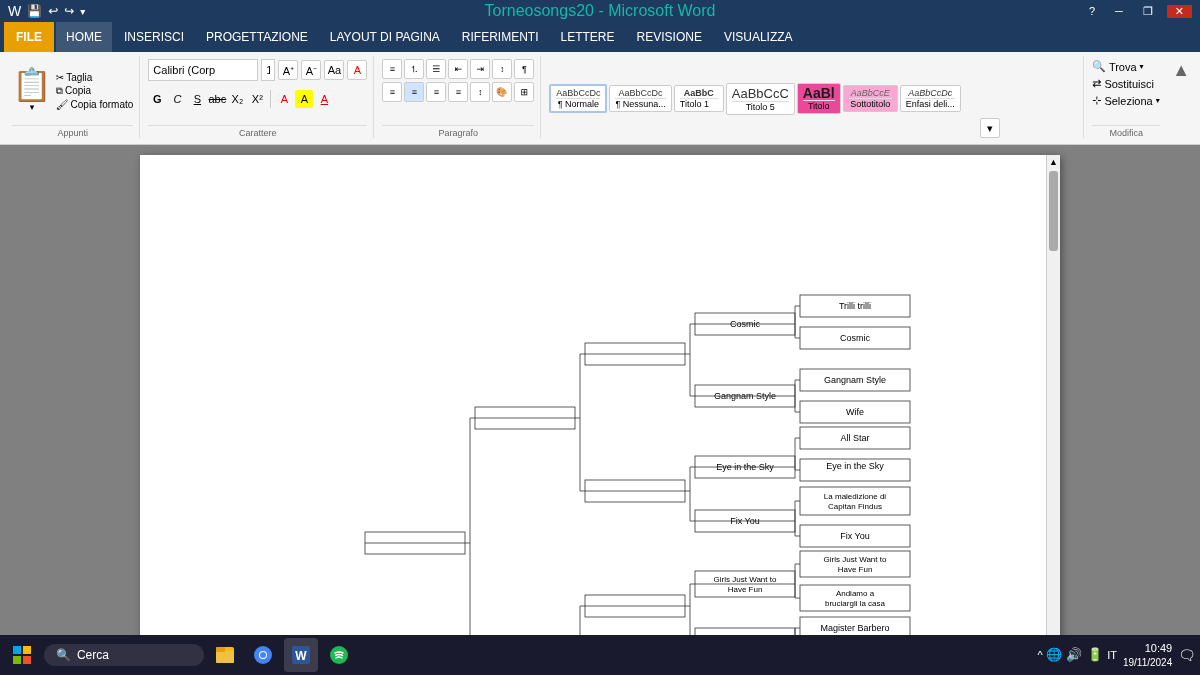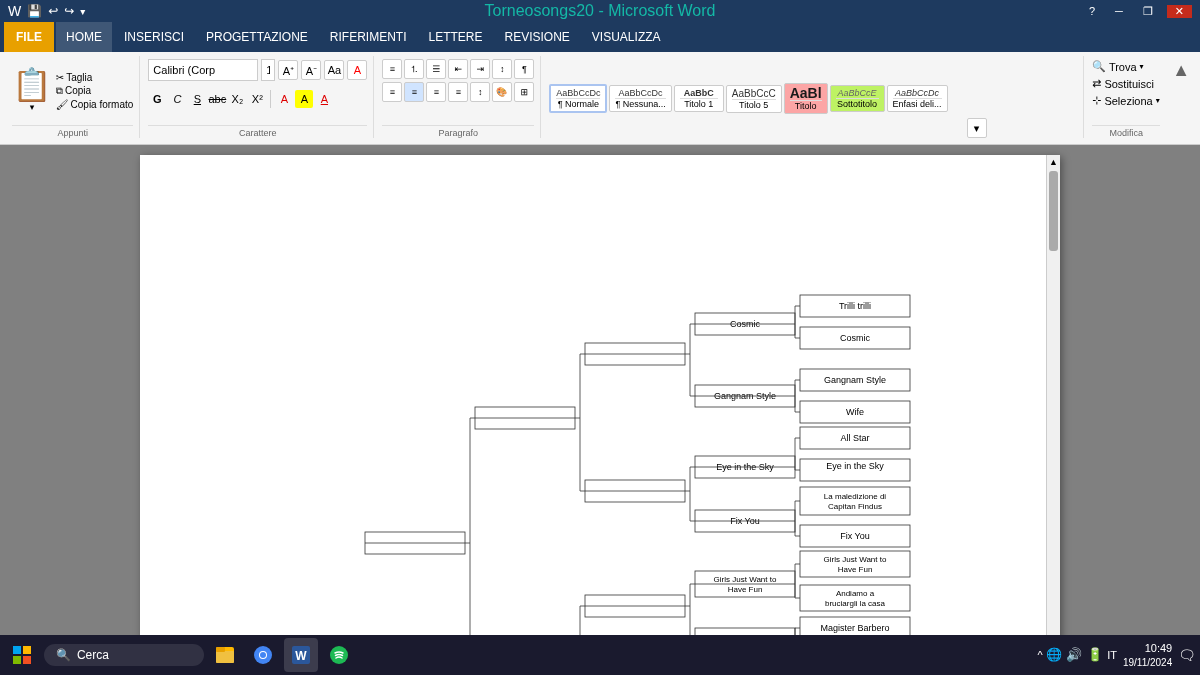--- a/index.html
+++ b/index.html
@@ -185,20 +185,21 @@
     <span class="tb-btn">❐</span>
     <span class="tb-btn tb-close">✕</span>
   </div>
 </div>
 
 <div class="menu-bar">
   <div class="menu-file">FILE</div>
   <div class="menu-item" style="background:rgba(255,255,255,0.15);">HOME</div>
   <div class="menu-item">INSERISCI</div>
   <div class="menu-item">PROGETTAZIONE</div>
+  <div class="menu-item">LAYOUT DI PAGINA</div>
   <div class="menu-item">RIFERIMENTI</div>
   <div class="menu-item">LETTERE</div>
   <div class="menu-item">REVISIONE</div>
   <div class="menu-item">VISUALIZZA</div>
 </div>
 
 <div class="ribbon">
 
   <div class="ribbon-groups" style="height:82px; align-items:stretch;">
 
@@ -284,31 +285,31 @@
           <div style="border:2px solid #aac4f0; background:white; padding:2px 5px; font-size:10px; cursor:pointer; border-radius:2px; display:flex; flex-direction:column; align-items:center; min-width:55px;">
             <span style="font-size:9px; color:#333;">AaBbCcDc</span>
             <span style="font-size:9px; border-top:1px solid #ddd; width:100%; text-align:center;">¶ Normale</span>
           </div>
           <div style="border:1px solid #ccc; background:white; padding:2px 5px; font-size:10px; cursor:pointer; border-radius:2px; display:flex; flex-direction:column; align-items:center; min-width:55px;">
             <span style="font-size:9px; color:#333;">AaBbCcDc</span>
             <span style="font-size:9px; border-top:1px solid #ddd; width:100%; text-align:center;">¶ Nessuna...</span>
           </div>
           <div style="border:1px solid #ccc; background:white; padding:2px 5px; font-size:10px; cursor:pointer; border-radius:2px; display:flex; flex-direction:column; align-items:center; min-width:50px;">
             <span style="font-size:9px; color:#333; font-weight:bold;">AaBbC</span>
-            <span style="font-size:9px; border-top:1px solid #ddd; width:100%; text-align:center;">Titolo 1</span>
+            <span style="font-size:9px; border-top:1px solid #ddd; width:100%; ">Titolo 1</span>
           </div>
           <div style="border:1px solid #ccc; background:white; padding:2px 5px; font-size:10px; cursor:pointer; border-radius:2px; display:flex; flex-direction:column; align-items:center; min-width:50px;">
-            <span style="font-size:10px; color:#333;">AaBbCcC</span>
+            <span style="font-size:13px; color:#333;">AaBbCcC</span>
             <span style="font-size:9px; border-top:1px solid #ddd; width:100%; text-align:center;">Titolo 5</span>
           </div>
-          <div style="border:1px solid #ccc; background:#fca5a5; padding:2px 5px; font-size:10px; cursor:pointer; border-radius:2px; display:flex; flex-direction:column; align-items:flex-start; min-width:40px;">
+          <div style="border:1px solid #ccc; background:#ec4899; padding:2px 5px; font-size:10px; cursor:pointer; border-radius:2px; display:flex; flex-direction:column; align-items:flex-start; min-width:40px;">
             <span style="font-size:14px; font-weight:bold; color:#1a1a1a; line-height:1;">AaBl</span>
             <span style="font-size:9px; border-top:1px solid #ddd; width:100%; text-align:center;">Titolo</span>
           </div>
-          <div style="border:1px solid #ccc; background:#bef264; padding:2px 5px; font-size:10px; cursor:pointer; border-radius:2px; display:flex; flex-direction:column; align-items:center; min-width:55px;">
+          <div style="border:1px solid #ccc; background:#f9a8d4; padding:2px 5px; font-size:10px; cursor:pointer; border-radius:2px; display:flex; flex-direction:column; align-items:center; min-width:55px;">
             <span style="font-size:9px; color:#666; font-style:italic;">AaBbCcE</span>
             <span style="font-size:9px; border-top:1px solid #ddd; width:100%; text-align:center;">Sottotitolo</span>
           </div>
           <div style="border:1px solid #ccc; background:white; padding:2px 5px; font-size:10px; cursor:pointer; border-radius:2px; display:flex; flex-direction:column; align-items:center; min-width:55px;">
             <span style="font-size:9px; color:#333; font-style:italic;">AaBbCcDc</span>
             <span style="font-size:9px; border-top:1px solid #ddd; width:100%; text-align:center;">Enfasi deli...</span>
           </div>
         </div>
         <button class="small-btn" style="align-self:flex-end;">▾</button>
       </div>

